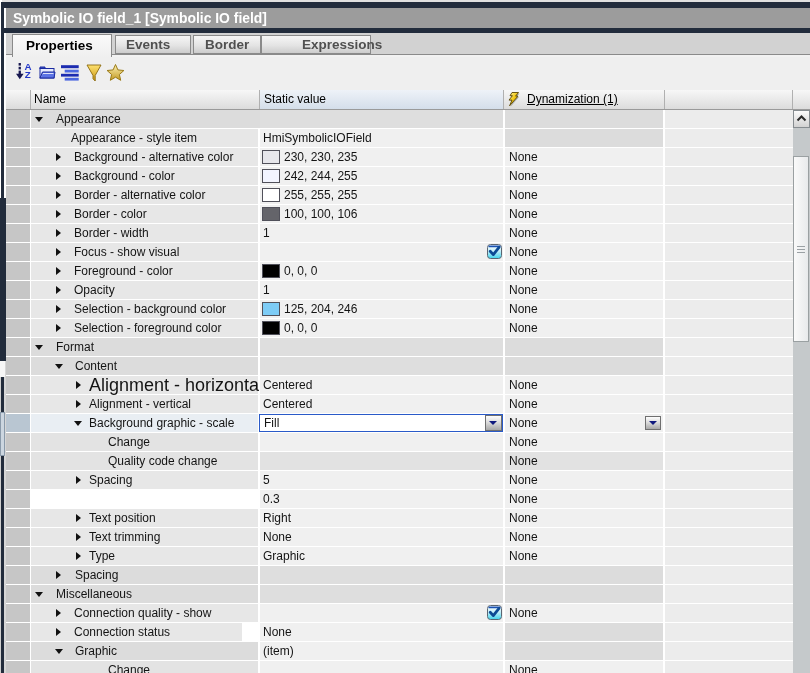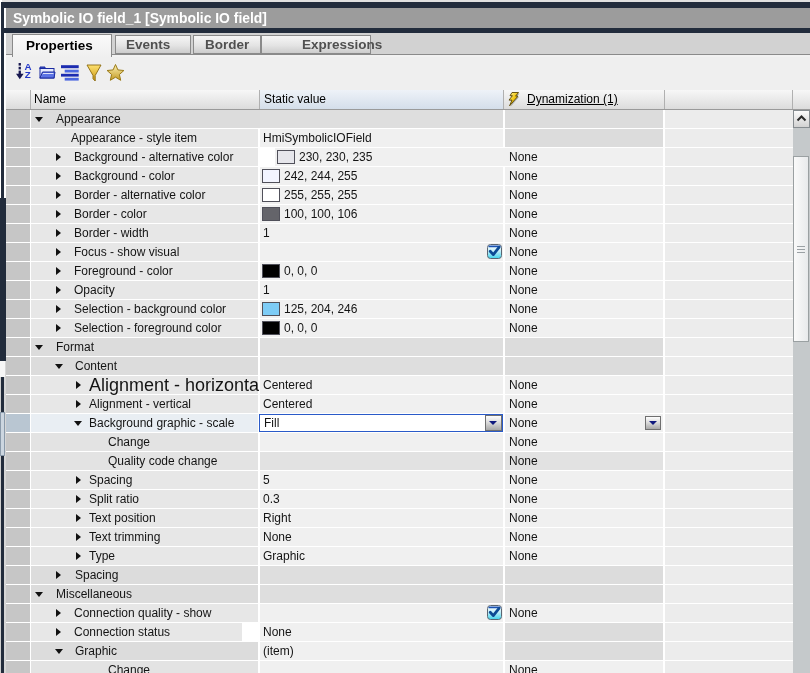--- a/index.html
+++ b/index.html
@@ -124,21 +124,21 @@
       </div>
       <div style="position:absolute;left:505px;top:0;width:158px;height:18px;background:#dcdcdc;"></div>
       <div style="position:absolute;left:665px;top:0;width:128px;height:18px;background:#ececec;"></div>
     </div>
 <div style="position:absolute;left:0;top:38px;width:810px;height:19px;">
       <div style="position:absolute;left:6px;top:0;width:24px;height:18px;background:#c6c6c6;"></div>
       <div style="position:absolute;left:31px;top:0;width:227px;height:18px;background:#e7e7e7;">
         <div style="position:absolute;left:25px;top:5px;width:0;height:0;border-left:5px solid #111;border-top:4px solid transparent;border-bottom:4px solid transparent;"></div>
         <div style="position:absolute;left:43px;top:0;height:18px;line-height:18px;font-size:12px;color:#141414;white-space:nowrap;">Background - alternative color</div>
       </div>
-      <div style="position:absolute;left:275px;top:0;width:243px;height:18px;background:#f0f0f0;">
+      <div style="position:absolute;left:260px;top:0;width:243px;height:18px;background:#f0f0f0;">
         <div style="position:absolute;left:2px;top:2px;width:16px;height:12px;background:#e6e6eb;border:1px solid #50505a;"></div>
         <div style="position:absolute;left:24px;top:0;height:18px;line-height:18px;font-size:12px;color:#141414;white-space:nowrap;">230, 230, 235</div>
       </div>
       <div style="position:absolute;left:505px;top:0;width:158px;height:18px;background:#f0f0f0;">
         <div style="position:absolute;left:4px;top:0;height:18px;line-height:18px;font-size:12px;color:#141414;">None</div>
       </div>
       <div style="position:absolute;left:665px;top:0;width:128px;height:18px;background:#ececec;"></div>
     </div>
 <div style="position:absolute;left:0;top:57px;width:810px;height:19px;">
       <div style="position:absolute;left:6px;top:0;width:24px;height:18px;background:#c6c6c6;"></div>
@@ -385,24 +385,20 @@
       <div style="position:absolute;left:260px;top:0;width:243px;height:18px;background:#f0f0f0;">
         <div style="position:absolute;left:3px;top:0;height:18px;line-height:18px;font-size:12px;color:#141414;white-space:nowrap;">5</div>
       </div>
       <div style="position:absolute;left:505px;top:0;width:158px;height:18px;background:#f0f0f0;">
         <div style="position:absolute;left:4px;top:0;height:18px;line-height:18px;font-size:12px;color:#141414;">None</div>
       </div>
       <div style="position:absolute;left:665px;top:0;width:128px;height:18px;background:#ececec;"></div>
     </div>
 <div style="position:absolute;left:0;top:380px;width:810px;height:19px;">
       <div style="position:absolute;left:6px;top:0;width:24px;height:18px;background:#c6c6c6;"></div>
-      <div style="position:absolute;left:31px;top:0;width:227px;height:18px;background:#e7e7e7;">
-        <div style="position:absolute;left:45px;top:5px;width:0;height:0;border-left:5px solid #111;border-top:4px solid transparent;border-bottom:4px solid transparent;"></div>
-        <div style="position:absolute;left:58px;top:0;height:18px;line-height:18px;font-size:12px;color:#141414;white-space:nowrap;">Split ratio</div>
-      </div>
       <div style="position:absolute;left:260px;top:0;width:243px;height:18px;background:#f0f0f0;">
         <div style="position:absolute;left:3px;top:0;height:18px;line-height:18px;font-size:12px;color:#141414;white-space:nowrap;">0.3</div>
       </div>
       <div style="position:absolute;left:505px;top:0;width:158px;height:18px;background:#f0f0f0;">
         <div style="position:absolute;left:4px;top:0;height:18px;line-height:18px;font-size:12px;color:#141414;">None</div>
       </div>
       <div style="position:absolute;left:665px;top:0;width:128px;height:18px;background:#ececec;"></div>
     </div>
 <div style="position:absolute;left:0;top:399px;width:810px;height:19px;">
       <div style="position:absolute;left:6px;top:0;width:24px;height:18px;background:#c6c6c6;"></div>

